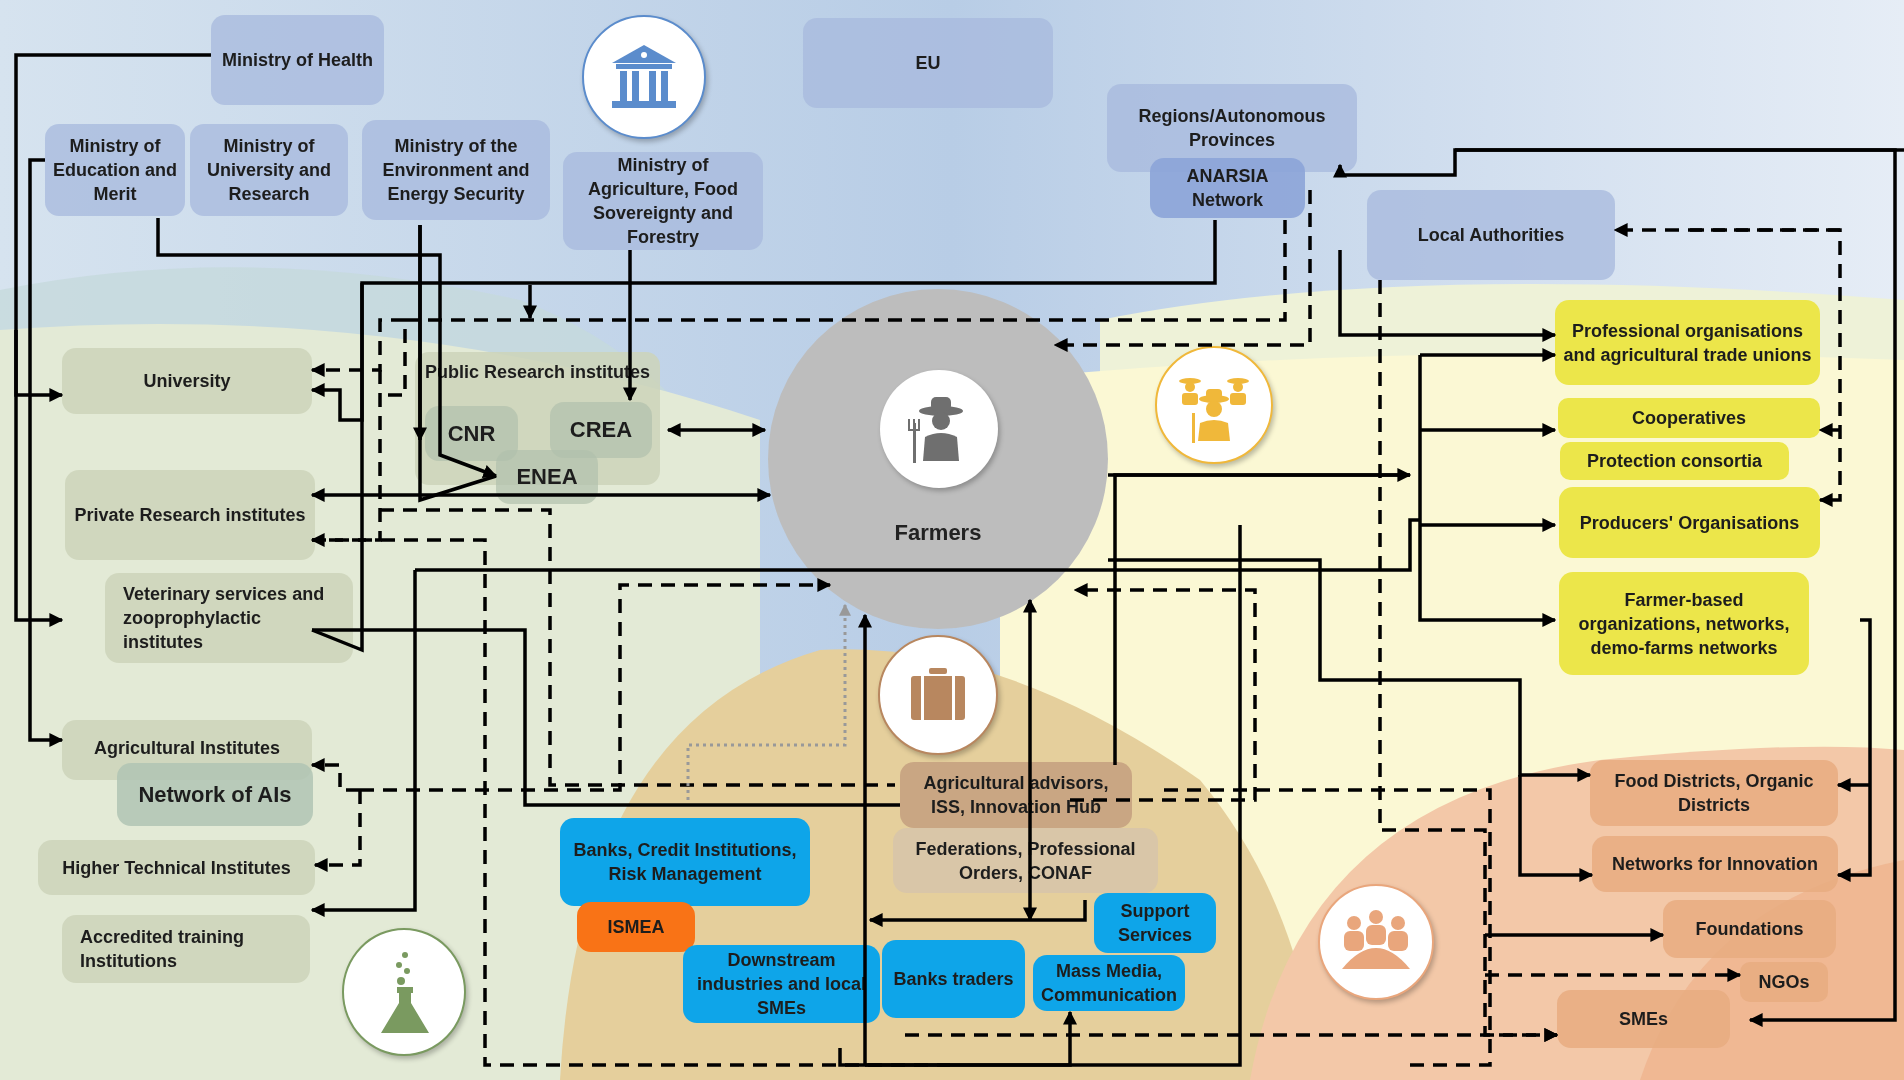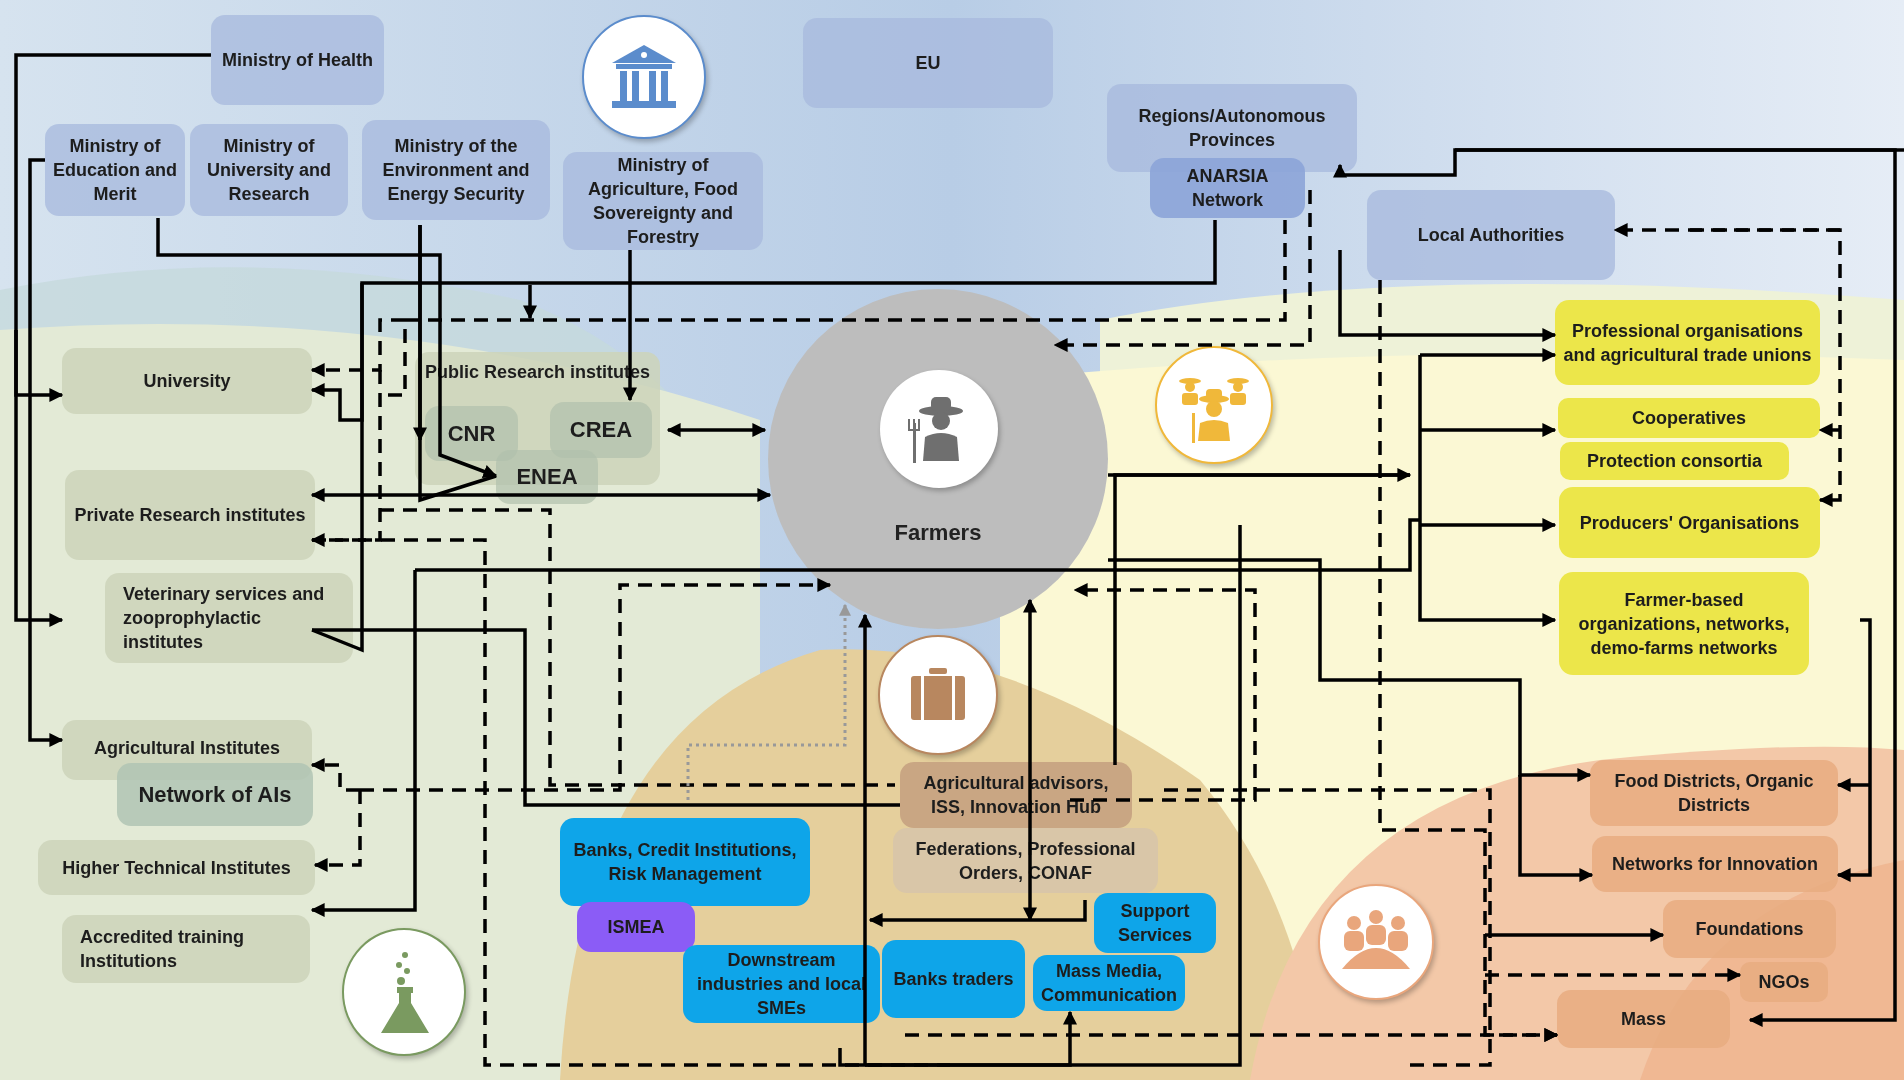--- a/index.html
+++ b/index.html
@@ -10,21 +10,21 @@
   .gov{background:rgba(168,186,222,0.78);}
   .gov2{background:rgba(140,164,216,0.9);}
   .edu{background:rgba(205,212,186,0.85);}
   .edu2{background:rgba(176,196,180,0.85);font-size:22px;}
   .pri{background:rgba(176,192,172,0.7);font-size:22px;}
   .yel{background:#ece64a;}
   .adv{background:#c9a683;}
   .fed{background:#d9c6a8;}
   .brn{background:#0ea5e9;}
   .ora{background:rgba(232,172,128,0.85);}
-  .ismea{background:#8b5cf6;}
+  .ismea{background:#f97316;}
   .left{justify-content:flex-start;text-align:left;padding-left:18px;}
   .icircle{position:absolute;border-radius:50%;background:#fff;display:flex;align-items:center;justify-content:center;box-shadow:2px 3px 5px rgba(0,0,0,0.25);}
   #farmers{position:absolute;left:768px;top:289px;width:340px;height:340px;border-radius:50%;background:#bdbdbd;}
   #farmers-label{position:absolute;left:768px;width:340px;top:520px;text-align:center;font-weight:bold;font-size:22px;color:#222;}
 </style>
 </head>
 <body>
 
 <svg id="bg" viewBox="0 0 1904 1080">
   <defs>
@@ -238,21 +238,21 @@
 <div class="node ora" style="left:1592px;top:836px;width:246px;height:56px;">
     <span>Networks for Innovation</span>
   </div>
 <div class="node ora" style="left:1663px;top:900px;width:173px;height:58px;border-radius:14px;">
     <span>Foundations</span>
   </div>
 <div class="node ora" style="left:1740px;top:962px;width:88px;height:40px;border-radius:10px;">
     <span>NGOs</span>
   </div>
 <div class="node ora" style="left:1557px;top:990px;width:173px;height:58px;">
-    <span>Mass</span>
+    <span>SMEs</span>
   </div>
 
 <svg id="wires" viewBox="0 0 1904 1080">
   <defs>
     <marker id="ah" viewBox="0 0 10 10" refX="9" refY="5" markerWidth="4" markerHeight="4" orient="auto">
         <path d="M0,0 L10,5 L0,10 z" fill="#000"></path>
       </marker>
     <marker id="ahg" viewBox="0 0 10 10" refX="9" refY="5" markerWidth="4" markerHeight="4" orient="auto">
         <path d="M0,0 L10,5 L0,10 z" fill="#999"></path>
       </marker>

